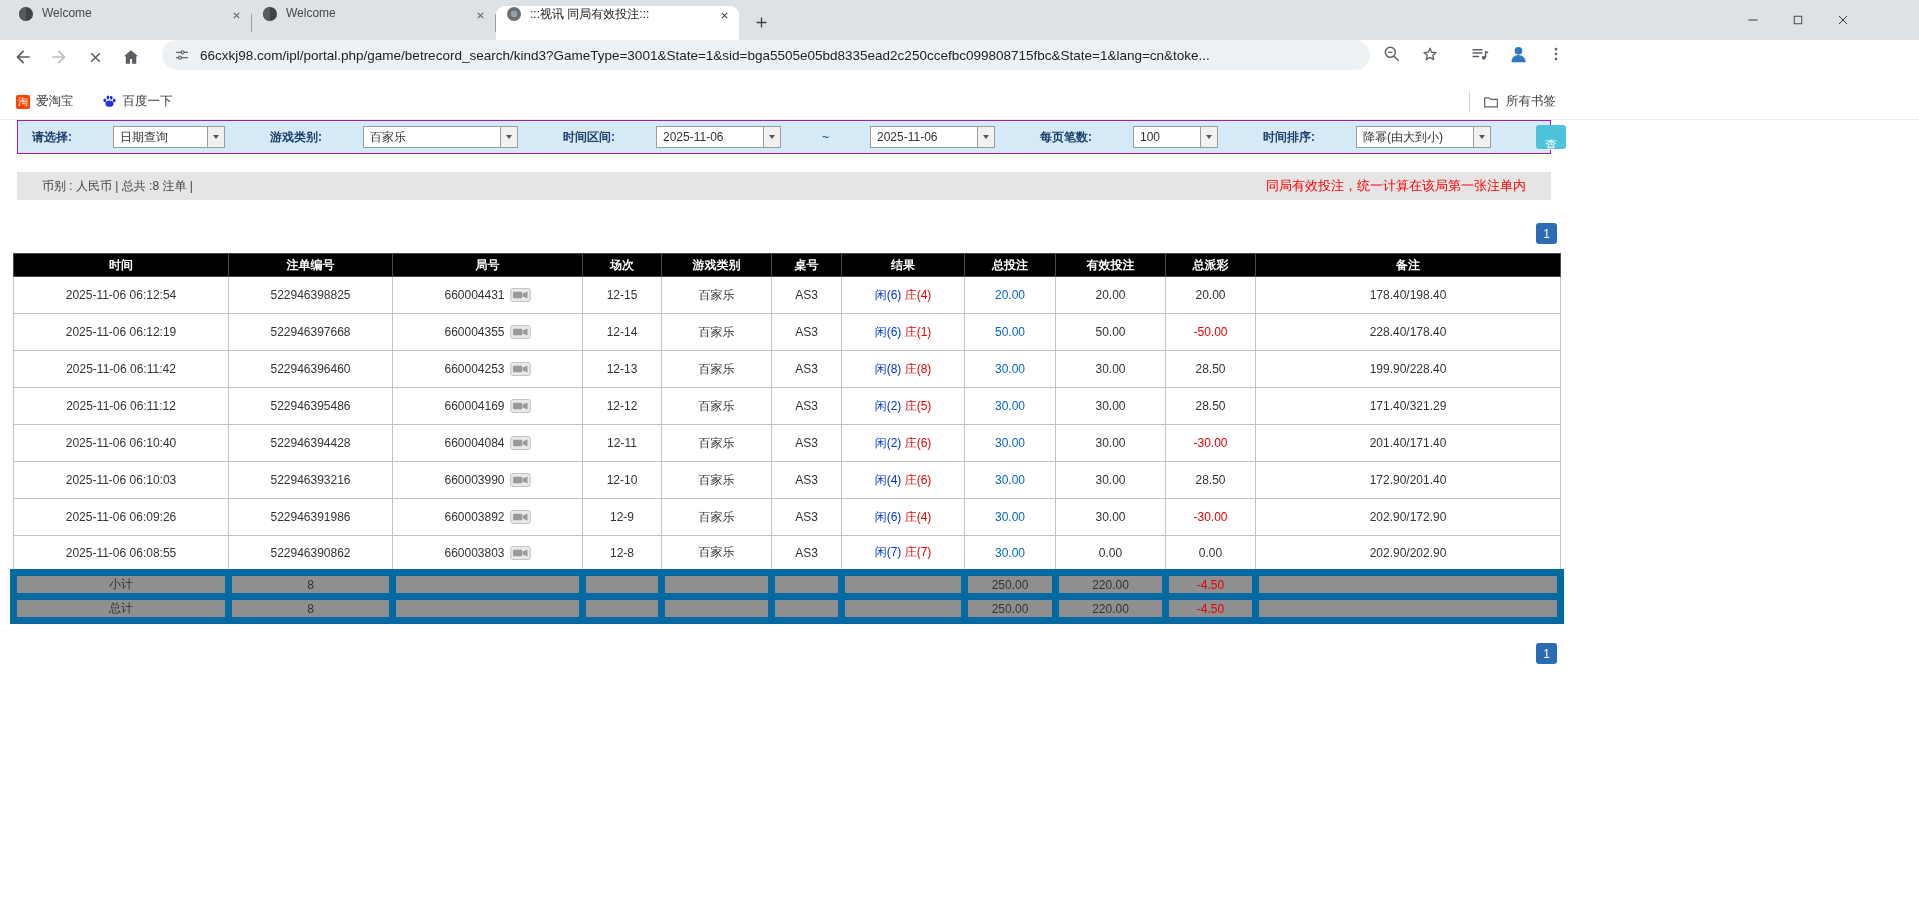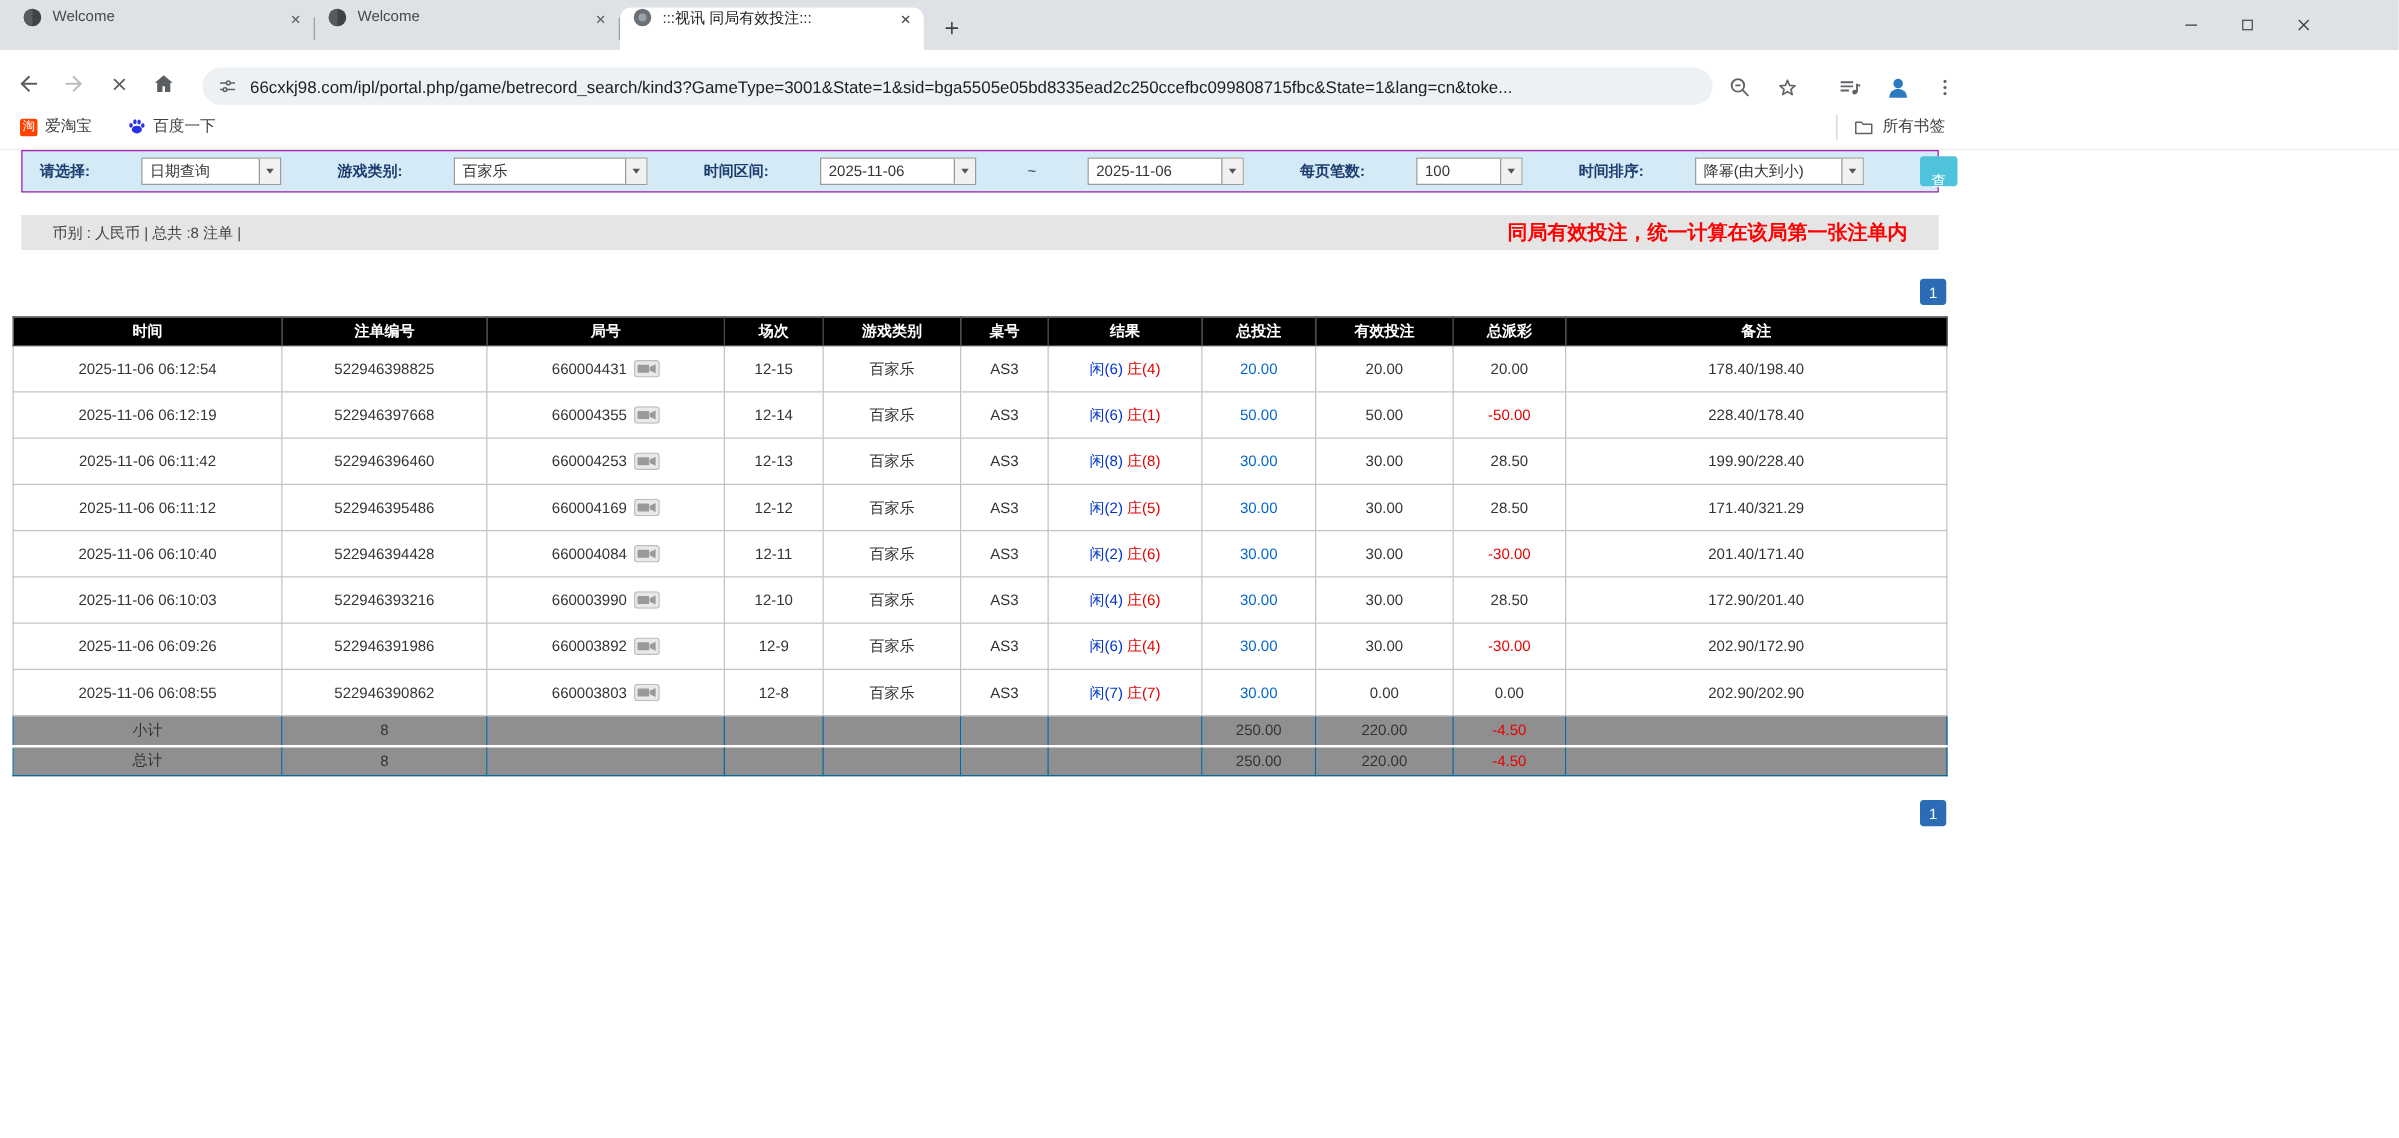--- a/index.html
+++ b/index.html
@@ -12,21 +12,21 @@
   .tab.active { background:#fff; color:#202124; }
   .favicon { width:16px; height:16px; margin-right:8px; flex:none; display:flex; align-items:center; justify-content:center; }
   .tab-title { flex:1; white-space:nowrap; overflow:hidden; }
   .tab-close { width:18px; height:18px; border-radius:50%; display:flex; align-items:center; justify-content:center; flex:none; }
   .tab-sep { width:1px; height:18px; background:#9aa0a6; margin-bottom:8px; flex:none; }
   .new-tab-btn { width:28px; height:28px; margin:0 0 4px 8px; display:flex; align-items:center; justify-content:center; border-radius:50%; }
   .window-controls { position:absolute; right:54px; top:0; height:40px; display:flex; align-items:center; }
   .win-btn { width:45px; height:40px; display:flex; align-items:center; justify-content:center; }
 
   
-  .toolbar { height:44px; background:#fff; display:flex; align-items:flex-end; padding-left:6px; }
+  .toolbar { height:44px; background:#fff; display:flex; align-items:flex-start; padding-left:6px; }
   .nav-btn { width:34px; height:34px; border-radius:50%; display:flex; align-items:center; justify-content:center; margin-right:2px; flex:none; }
   .url-bar { width:1208px; height:30px; background:#eef1f4; border-radius:15px; display:flex; align-items:center; padding:0 12px; margin-left:12px; flex:none; }
   .url-text { font-size:13.5px; color:#202124; white-space:nowrap; overflow:hidden; margin-left:10px; }
   .toolbar-right { display:flex; align-items:center; margin-left:8px; }
   .tb-btn { display:flex; align-items:center; justify-content:center; width:28px; height:28px; }
   .m-left { margin-left:22px; }
   .m-sm { margin-left:10px; }
 
   
   .bookmarks-bar { height:36px; background:#fff; display:flex; align-items:center; padding:0 10px; border-bottom:1px solid #ececec; position:relative; }
@@ -43,31 +43,31 @@
   .f-label { font-size:12px; font-weight:bold; color:#1c3d6e; margin:0 4px 0 8px; white-space:nowrap; }
   .dropdown { height:22px; background:#fff; border:1px solid #9b9b9b; display:flex; align-items:center; flex:none; }
   .dd-value { padding:0 6px; font-size:12px; color:#333; flex:1; white-space:nowrap; overflow:hidden; }
   .dd-arrow { width:17px; height:100%; border-left:1px solid #9b9b9b; background:#f1f1f1; display:flex; align-items:center; justify-content:center; }
   .tri { width:0; height:0; border-left:3.5px solid transparent; border-right:3.5px solid transparent; border-top:4.5px solid #555; }
   .f-tilde { font-size:12px; color:#1c3d6e; margin:0 4px; }
   .search-btn { height:16px; padding:12px 9px; margin-left:8px; background:#4fc3dc; color:#fff; border:none; border-radius:3px; font-size:12px; font-family:inherit; cursor:pointer; }
 
   .info-bar { margin:18px 0 0 17px; width:1534px; height:28px; background:#e5e5e5; display:flex; align-items:center; justify-content:space-between; padding:0 25px; }
   .info-left { font-size:12px; color:#444; }
-  .info-right { font-size:16px; color:#f00;font-weight:bold; }
+  .info-right { font-size:13px; color:#f00; }
 
   .pagination { width:1547px; margin-left:10px; display:flex; justify-content:flex-end; }
   .pg-top { margin-top:23px; }
   .pg-bottom { margin-top:19px; }
   .page-btn { width:21px; height:21px; background:#2b6cb5; color:#fff; font-size:12px; display:flex; align-items:center; justify-content:center; border-radius:3px; cursor:pointer; }
 
   .bet-table { margin:9px 0 0 10px; width:1547px; border-collapse:collapse; table-layout:fixed; }
   .bet-table th { background:#000; color:#fff; font-size:12px; font-weight:bold; height:23px; border:1px solid #4a4a4a; text-align:center; }
   .bet-table td { height:37px; text-align:center; font-size:12px; color:#333; border:1px solid #c3c3c3; background:#fff; vertical-align:middle; }
-  .bet-table tfoot td { background:#8f8f8f; height:24px; border:1px solid #0369a1; }
+  .bet-table tfoot td { background:#8f8f8f; height:24px; border:7px solid #0369a1; }
   .footer-sep td { border-top:2px solid #fff !important; }
   .f-lab { color:#fff; font-size:12px; }
   .f-num { color:#1c1c1c; }
   .res-player { color:#0033cc; }
   .res-banker { color:#e60000; }
   .bet-link { color:#0066cc; cursor:pointer; }
   .neg { color:#e60000 !important; }
   .round-wrap { display:inline-flex; align-items:center; gap:5px; }
   .cam { display:inline-flex; align-items:center; cursor:pointer; }
 </style>

